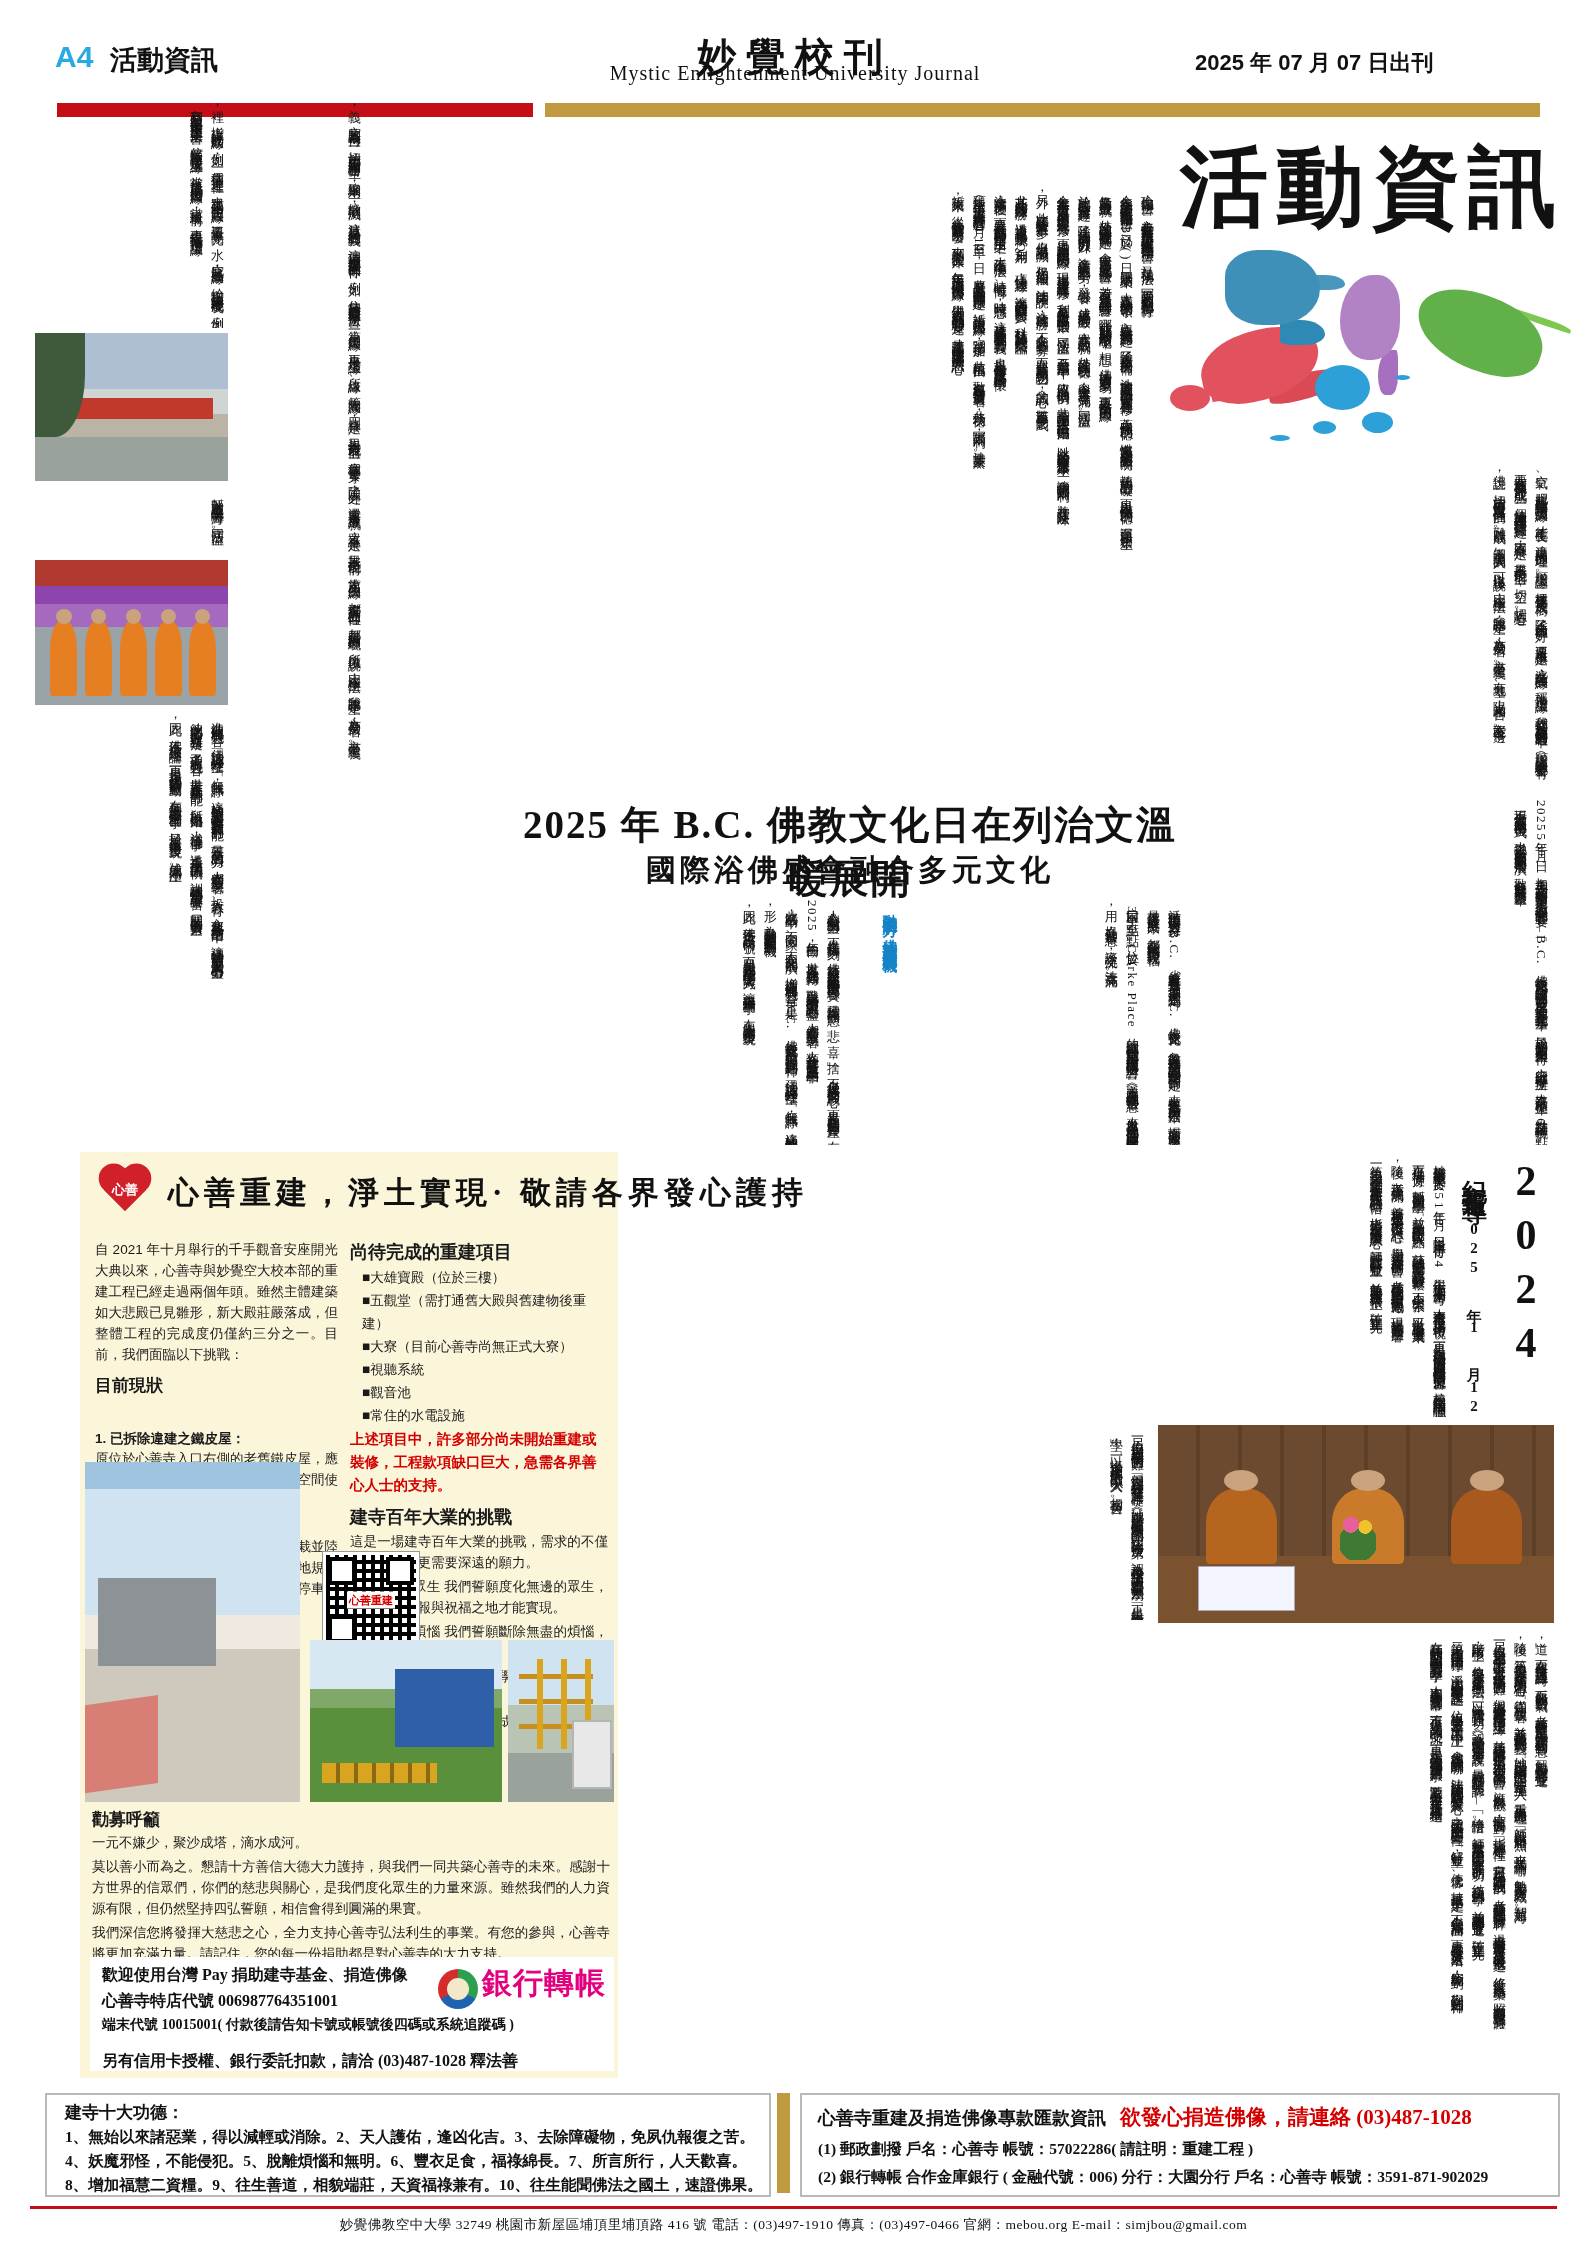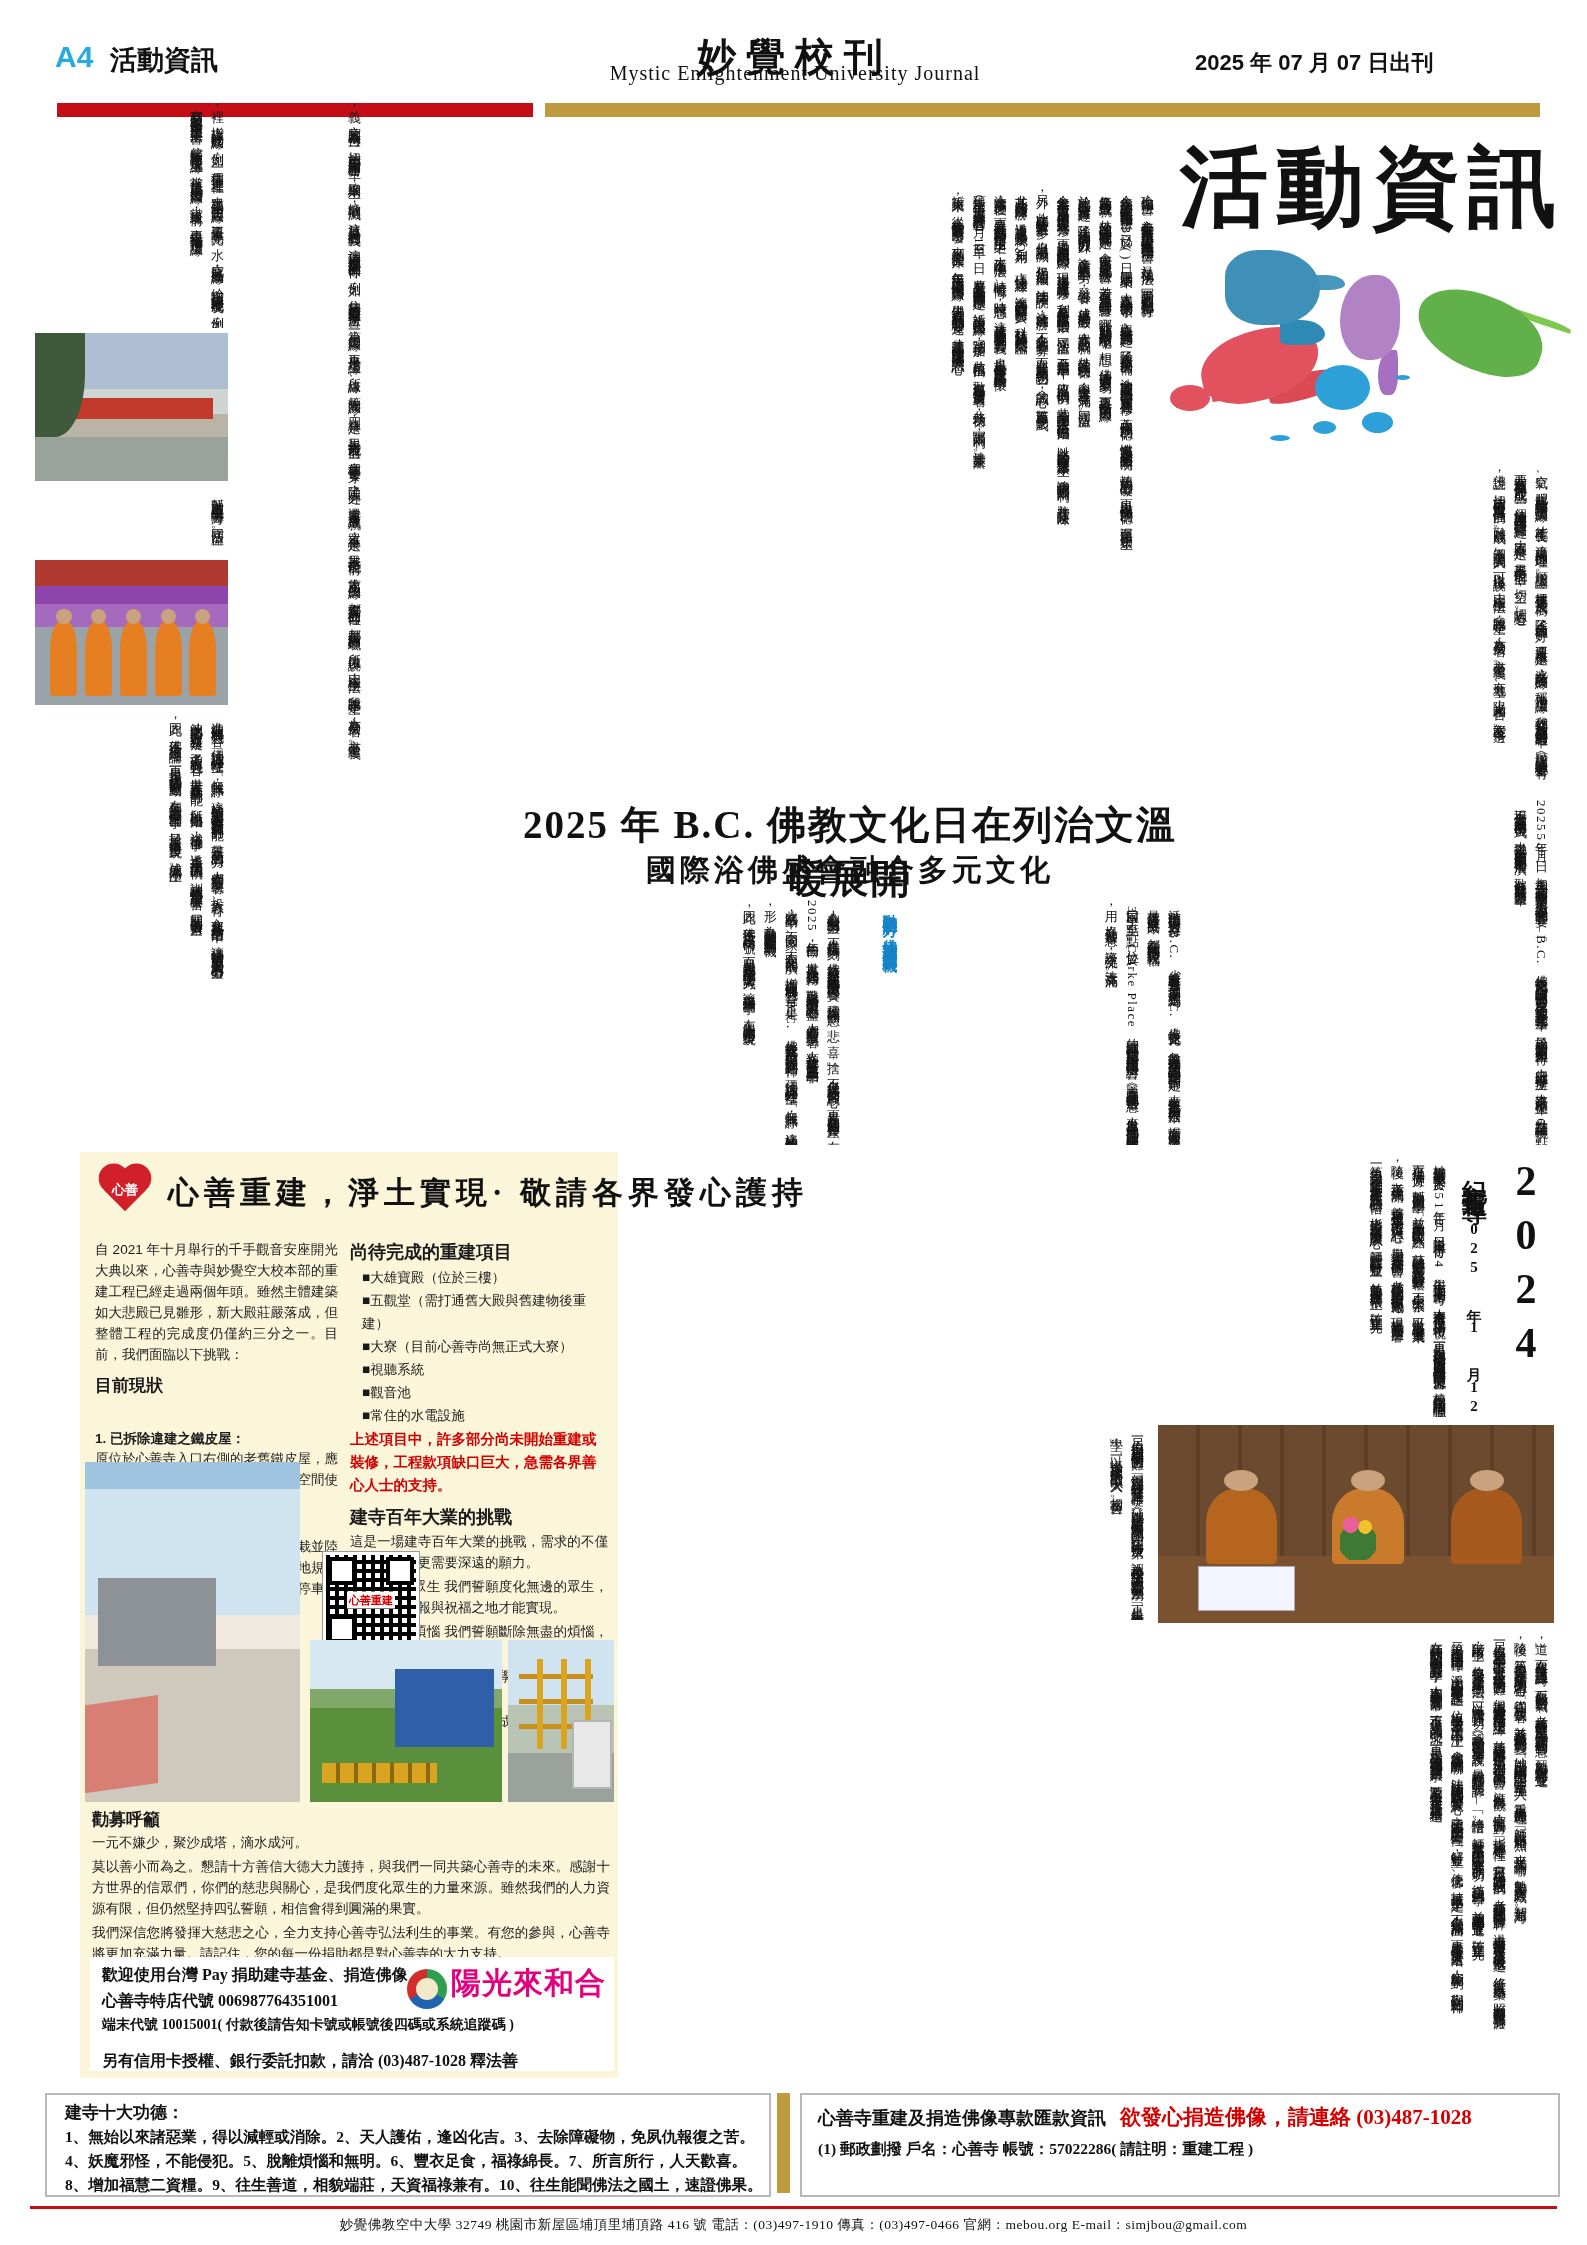--- a/index.html
+++ b/index.html
@@ -211,21 +211,21 @@
     <div class="rb-p" style="margin-top:3px;">我們深信您將發揮大慈悲之心，全力支持心善寺弘法利生的事業。有您的參與，心善寺將更加充滿力量。請記住，您的每一份捐助都是對心善寺的大力支持。</div>
   </div>
 
   <div class="abs paybox" style="left:90px;top:1957px;width:524px;height:114px;">
     <div class="pay-l" style="position:absolute;left:12px;top:4px;">歡迎使用台灣 Pay 捐助建寺基金、捐造佛像</div>
     <div class="pay-l" style="position:absolute;left:12px;top:30px;">心善寺特店代號 006987764351001</div>
     <div class="pay-l" style="position:absolute;left:12px;top:56px;font-size:14px;">端末代號 10015001( 付款後請告知卡號或帳號後四碼或系統追蹤碼 )</div>
     <div class="pay-l" style="position:absolute;left:12px;top:90px;font-size:16px;">另有信用卡授權、銀行委託扣款，請洽 (03)487-1028 釋法善</div>
     <div style="position:absolute;right:8px;top:6px;">
       <span class="coin"></span>
-      <span class="paymark">陽光來和合</span>
+      <span class="paymark">銀行轉帳</span>
     </div>
   </div>
 
   <div class="abs vhead" style="left:1498px;top:1158px;height:560px;">2024 學年度上學期期末會考</div>
   <div class="abs" style="left:1458px;top:1160px;height:420px;writing-mode:vertical-rl;">
     <span class="vsub">紀實報導</span>
     <span class="vdate" style="margin-top:14px;">2025 年 1 月 12 日</span>
   </div>
 
   <div class="abs v" style="left:628px;top:1155px;width:822px;height:262px;">妙覺佛教空中大學於2025年1月12日隆重舉行了2024學年度上學期期末會考。本次會考不僅是一場學術檢視，更是一次對佛法學習的深度回顧與實踐體悟的交流盛會。校長在開場致詞中強調，考試旨在提供一個方便，幫助學員回顧所學，並「幫助大家學得比較深入一點」。慈融法師亦鼓勵學員「心情務必放輕鬆，不用太緊張」，以平常心展現學習成果。
@@ -253,18 +253,19 @@
     <div class="box-l" style="position:absolute;left:18px;top:52px;">4、妖魔邪怪，不能侵犯。5、脫離煩惱和無明。6、豐衣足食，福祿綿長。7、所言所行，人天歡喜。</div>
     <div class="box-l" style="position:absolute;left:18px;top:76px;">8、增加福慧二資糧。9、往生善道，相貌端莊，天資福祿兼有。10、往生能聞佛法之國土，速證佛果。</div>
   </div>
   <div class="abs goldstrip" style="left:777px;top:2093px;width:13px;height:100px;"></div>
   <div class="abs box" style="left:800px;top:2093px;width:756px;height:100px;">
     <div style="position:absolute;left:16px;top:8px;white-space:nowrap;">
       <span class="box-t" style="font-size:18px;">心善寺重建及捐造佛像專款匯款資訊</span>
       <span class="box-t redtxt" style="font-size:21px;margin-left:10px;">欲發心捐造佛像，請連絡 (03)487-1028</span>
     </div>
     <div class="box-l" style="position:absolute;left:16px;top:40px;">(1) 郵政劃撥 戶名：心善寺 帳號：57022286( 請註明：重建工程 )</div>
+    <div class="box-l" style="position:absolute;left:16px;top:68px;">(2) 銀行轉帳 合作金庫銀行 ( 金融代號：006) 分行：大園分行 戶名：心善寺 帳號：3591-871-902029</div>
   </div>
 
   <div class="abs footline" style="left:30px;top:2206px;width:1527px;"></div>
   <div class="abs foot" style="left:0px;top:2216px;width:1587px;">妙覺佛教空中大學 32749 桃園市新屋區埔頂里埔頂路 416 號 電話：(03)497-1910 傳真：(03)497-0466 官網：mebou.org E-mail：simjbou@gmail.com</div>
 
 </div>
 
 </body></html>

